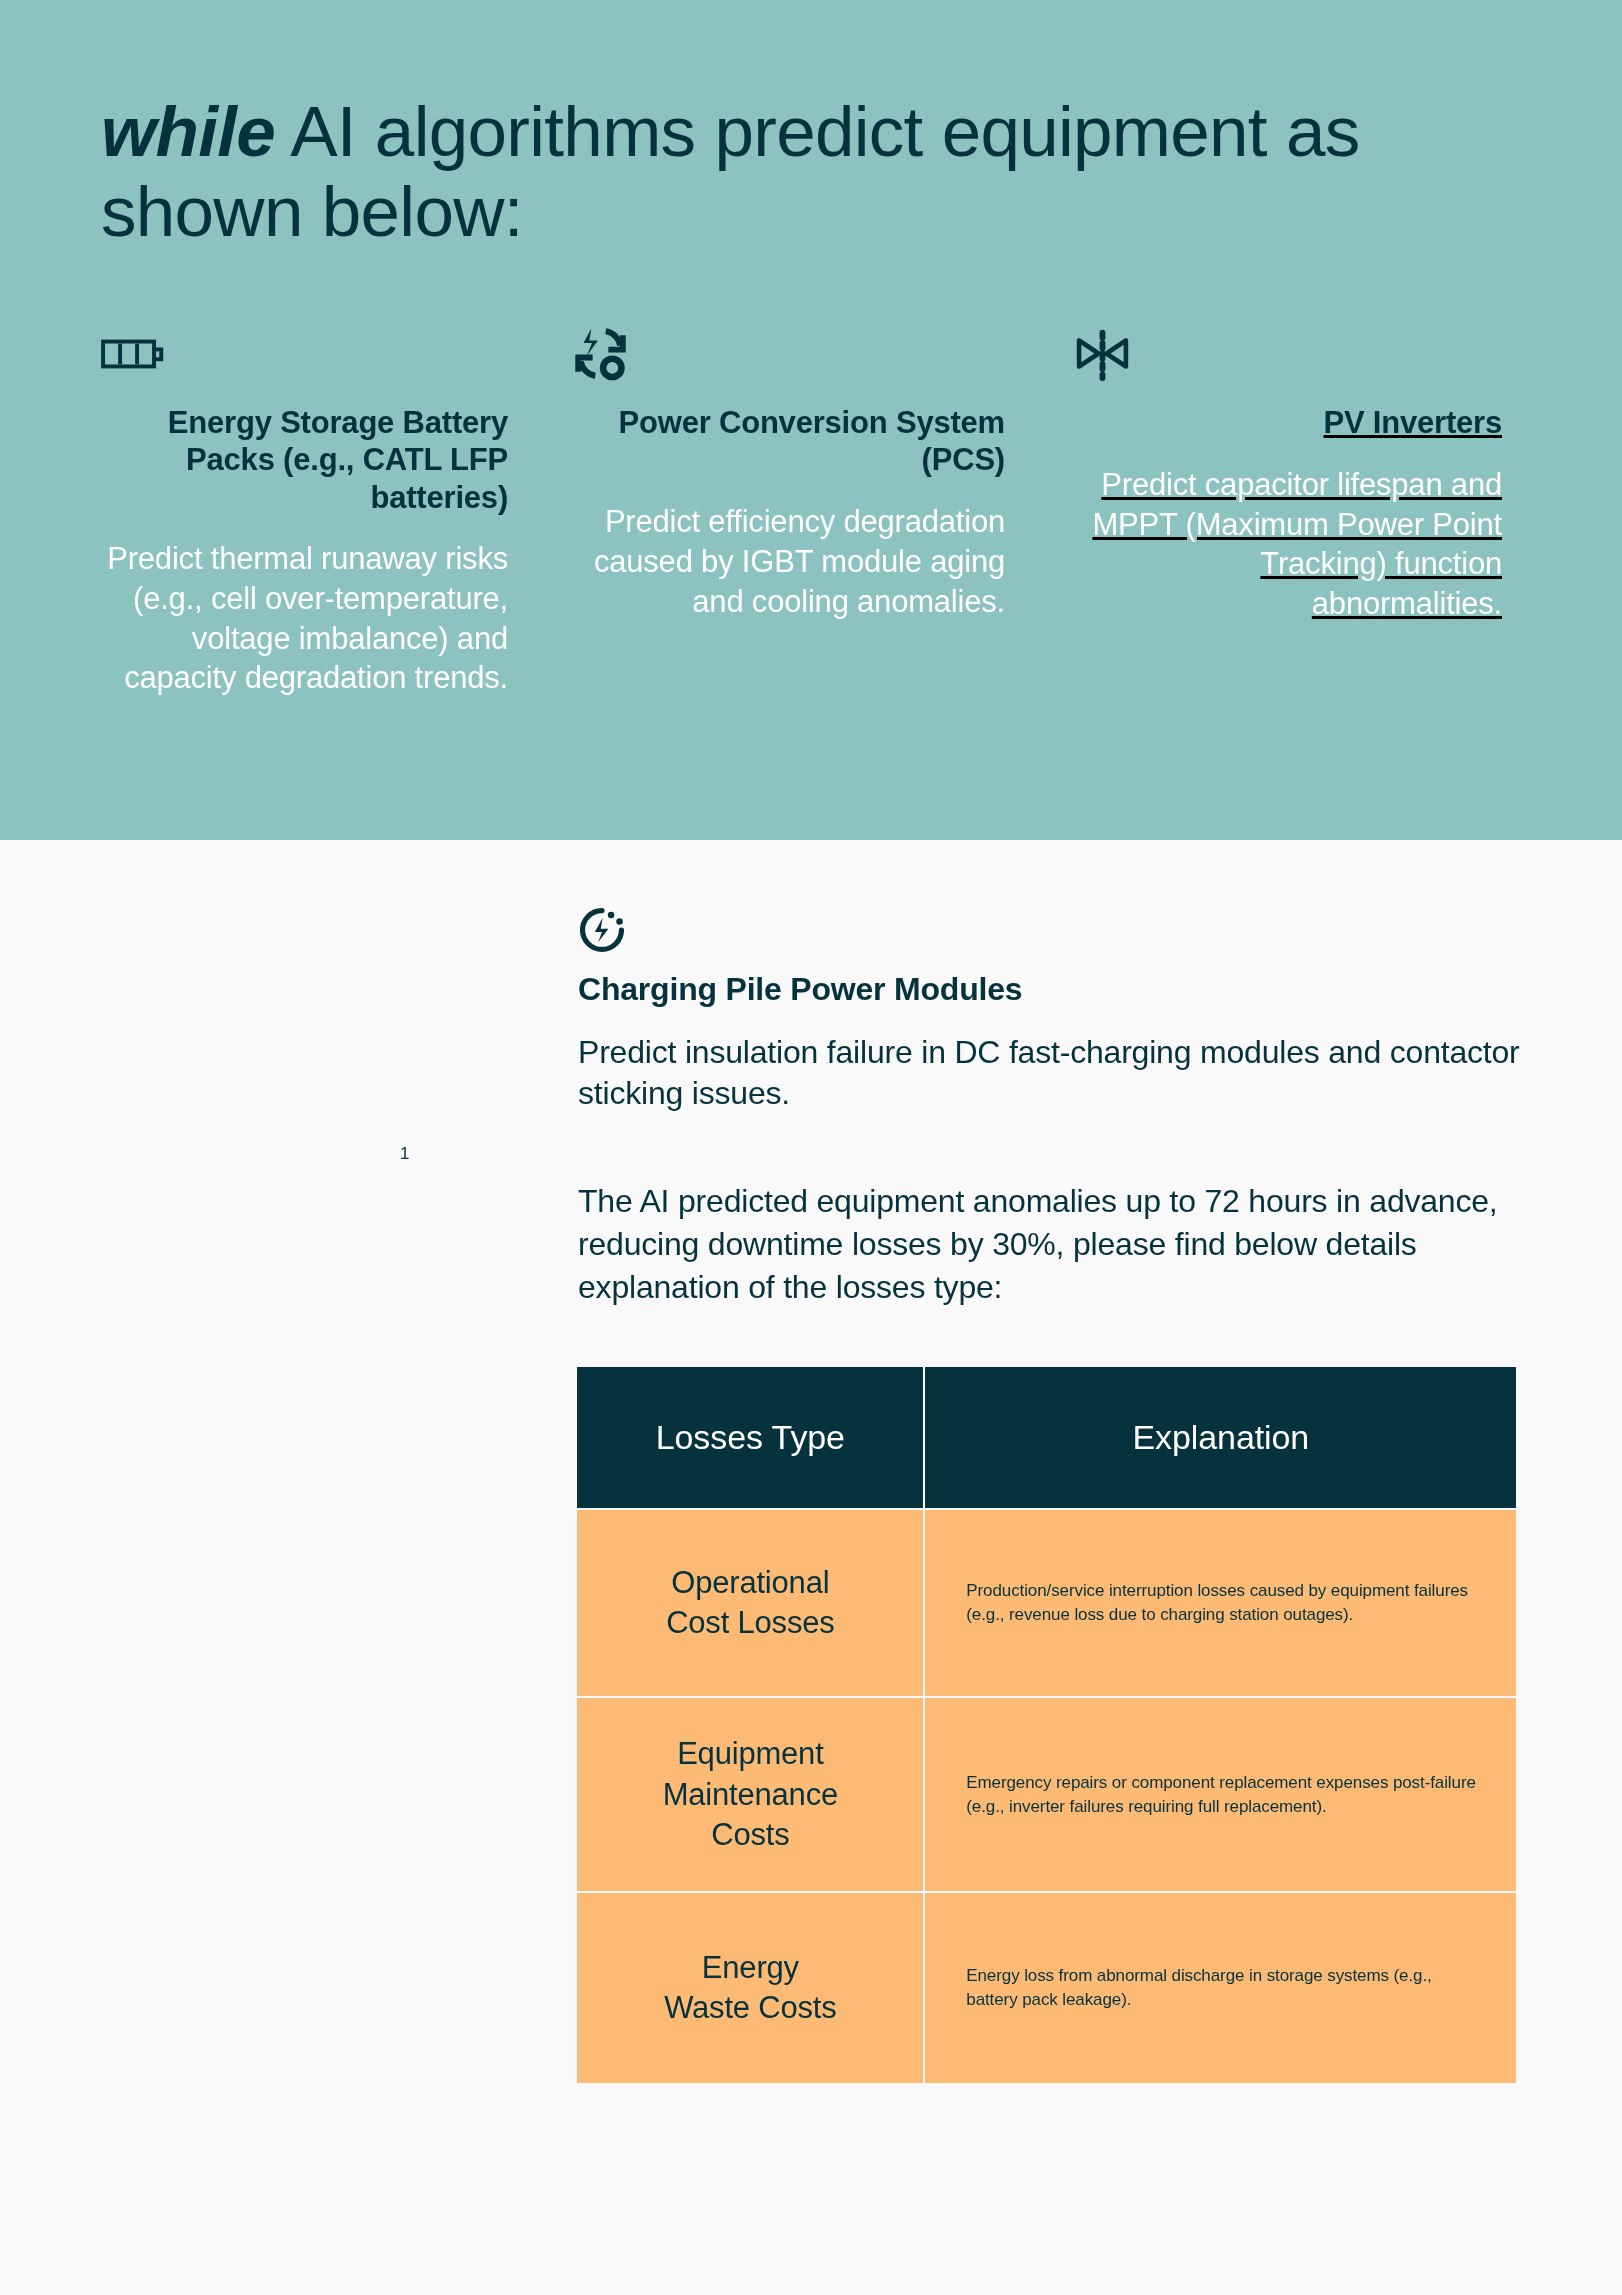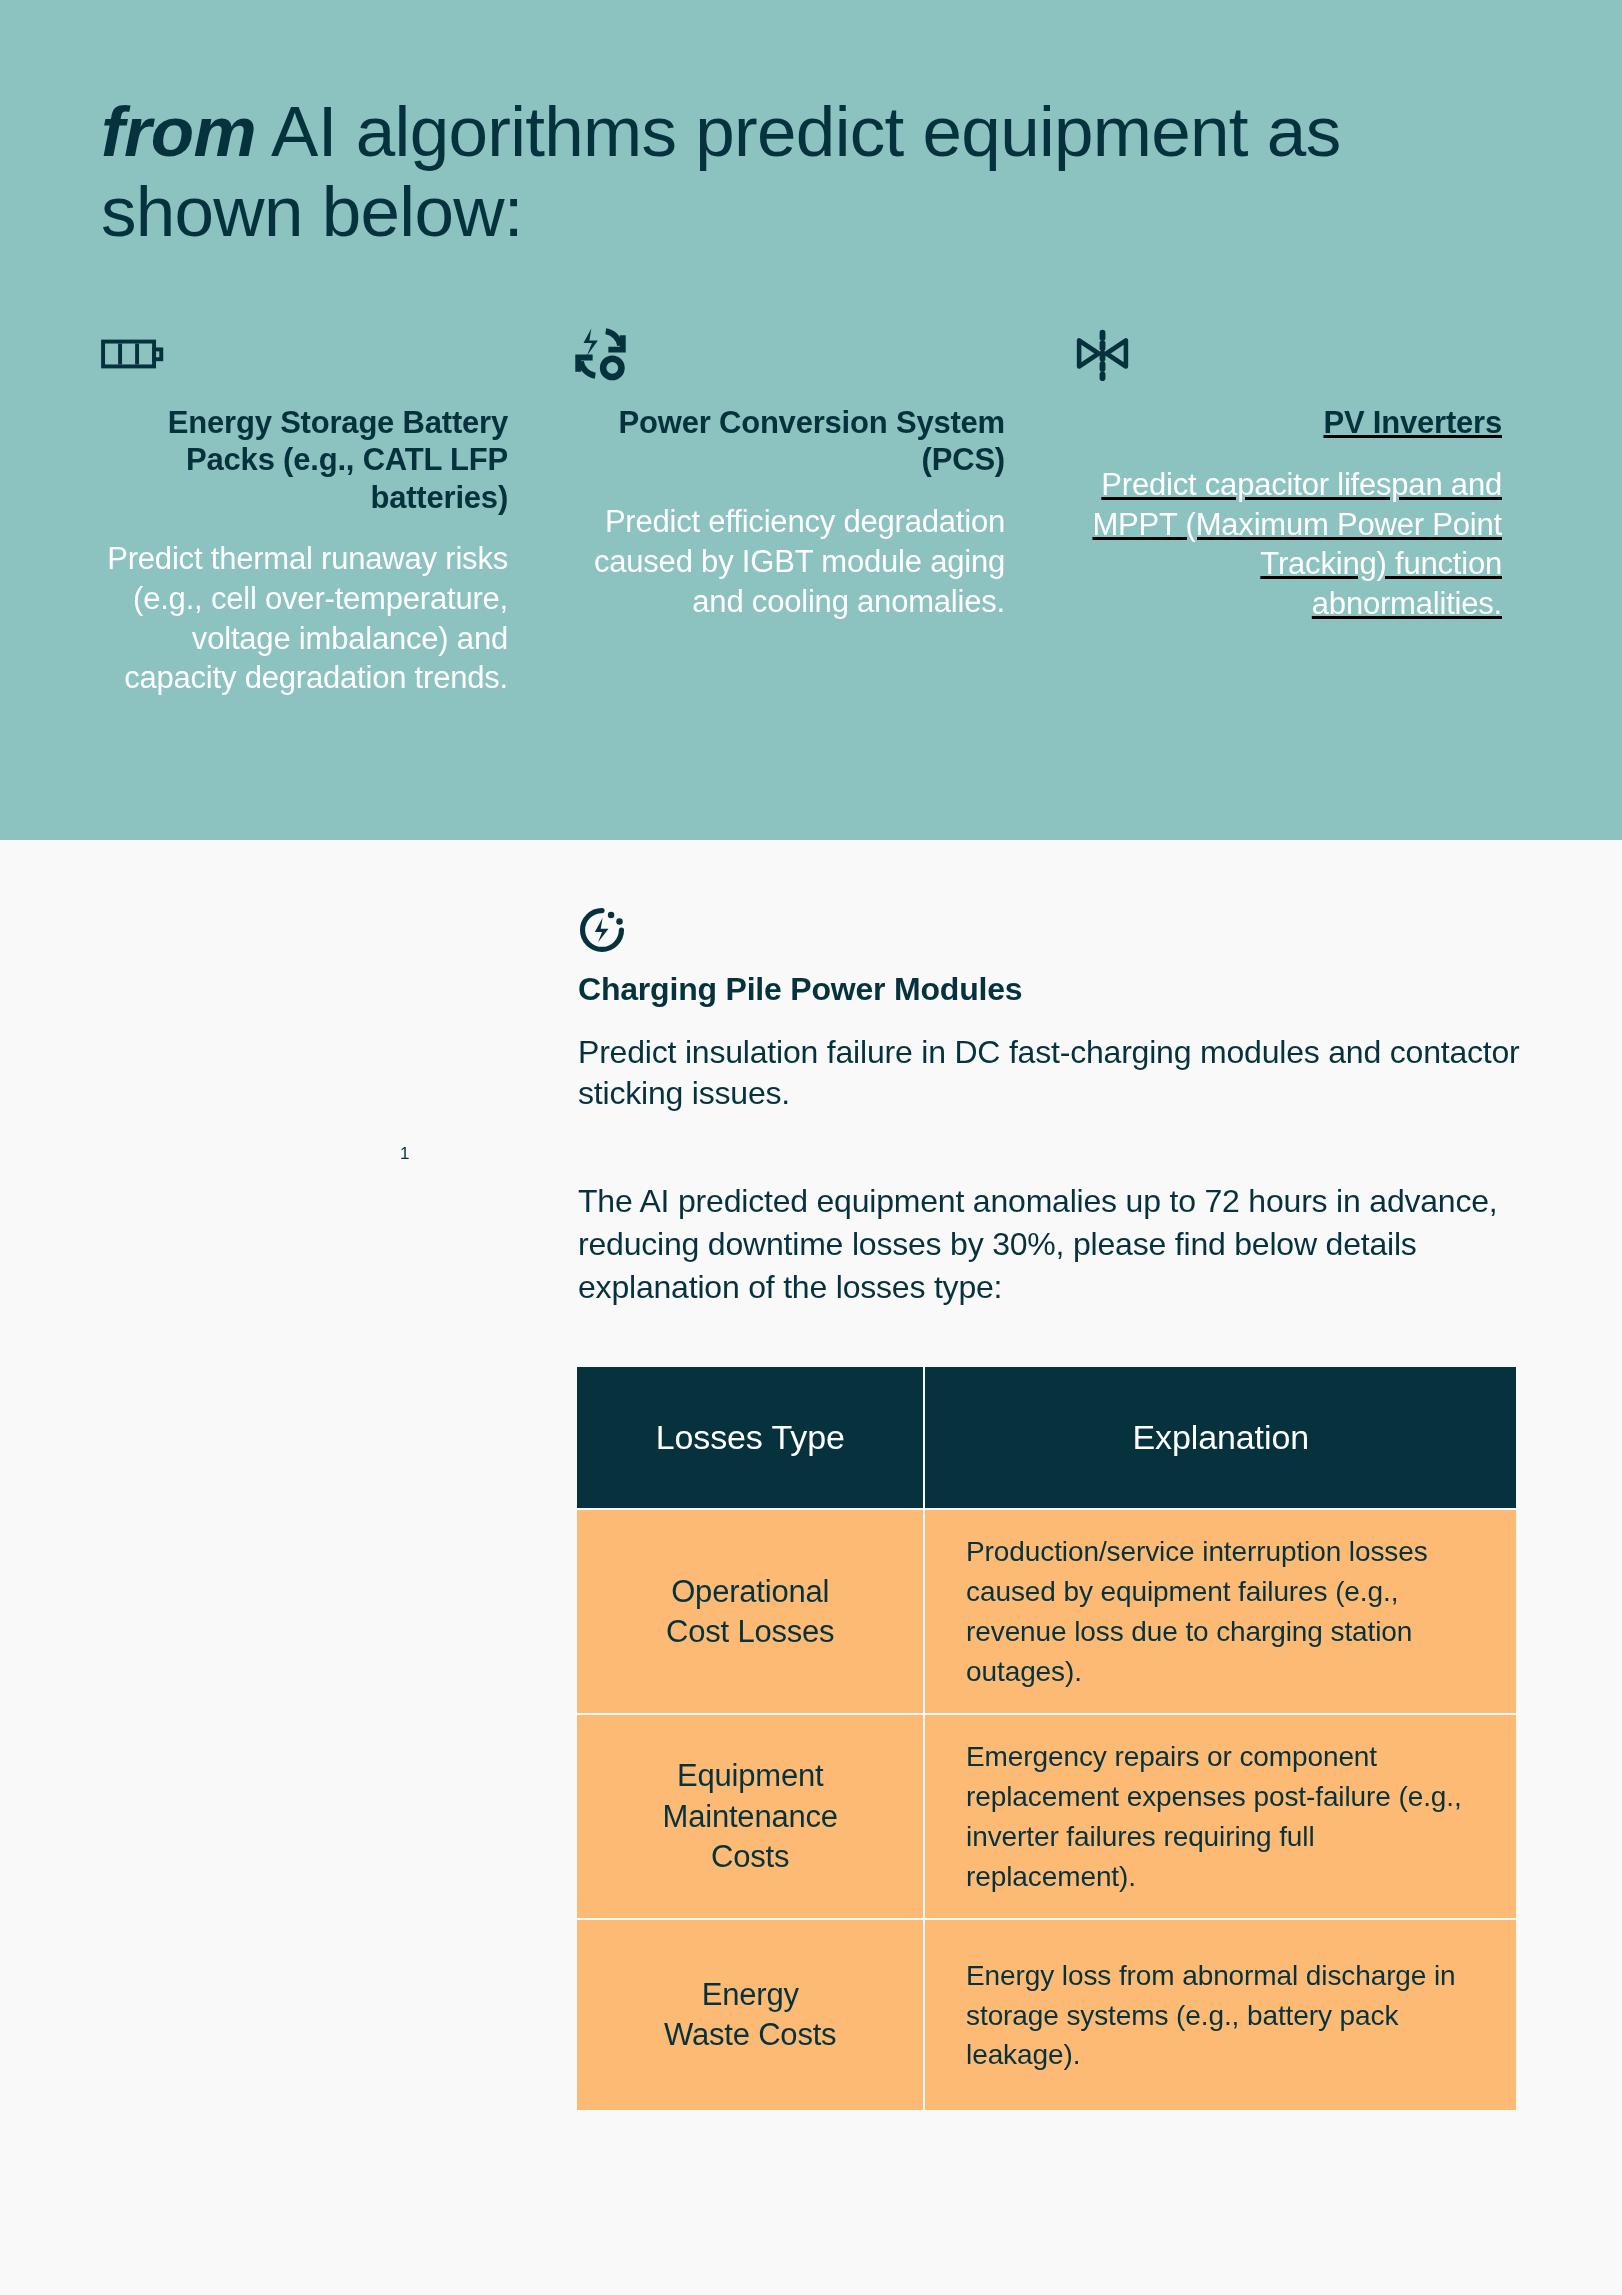--- a/index.html
+++ b/index.html
@@ -138,36 +138,36 @@
   .losses-table td.type {
     text-align:center;
     font-size:31px;
     line-height:1.3;
     font-weight:400;
     letter-spacing:-0.2px;
     padding:19.6px 13px;
   }
   .losses-table td.expl {
     text-align:left;
-    font-size:28px;
+    font-size:17px;
     line-height:1.42;
     font-weight:400;
     letter-spacing:-0.1px;
     padding:22px 39px 22px 41px;
   }
   .losses-table tr.row-1 td { height:186px; }
   .losses-table tr.row-2 td { height:193px; }
   .losses-table tr.row-3 td { height:190px; }
 </style>
 </head>
 <body>
 
 <div class="hero">
 
-  <h1 class="hero-title"><span class="em">from</span><span> AI algorithms predict equipment as shown below:</span></h1>
+  <h1 class="hero-title"><span class="em">while</span><span> AI algorithms predict equipment as shown below:</span></h1>
 
   <div class="cols">
 
     <div class="col">
       <div class="col-icon">
         <svg width="63" height="34" viewBox="0 0 96 52" fill="none">
           <rect x="3" y="7" width="78" height="38" stroke="#05323D" stroke-width="6"></rect>
           <line x1="29" y1="10" x2="29" y2="42" stroke="#05323D" stroke-width="6"></line>
           <line x1="55" y1="10" x2="55" y2="42" stroke="#05323D" stroke-width="6"></line>
           <rect x="81" y="19" width="11" height="15" stroke="#05323D" stroke-width="6"></rect>

